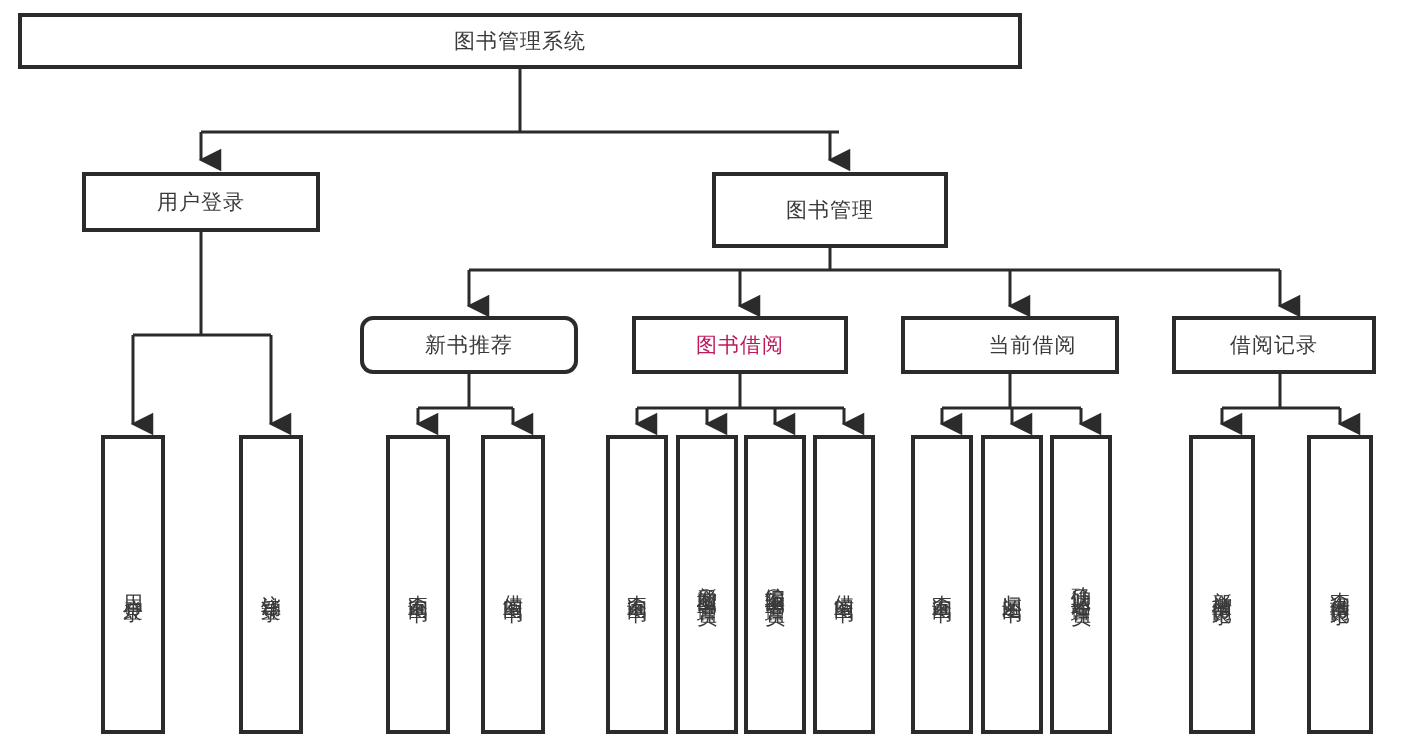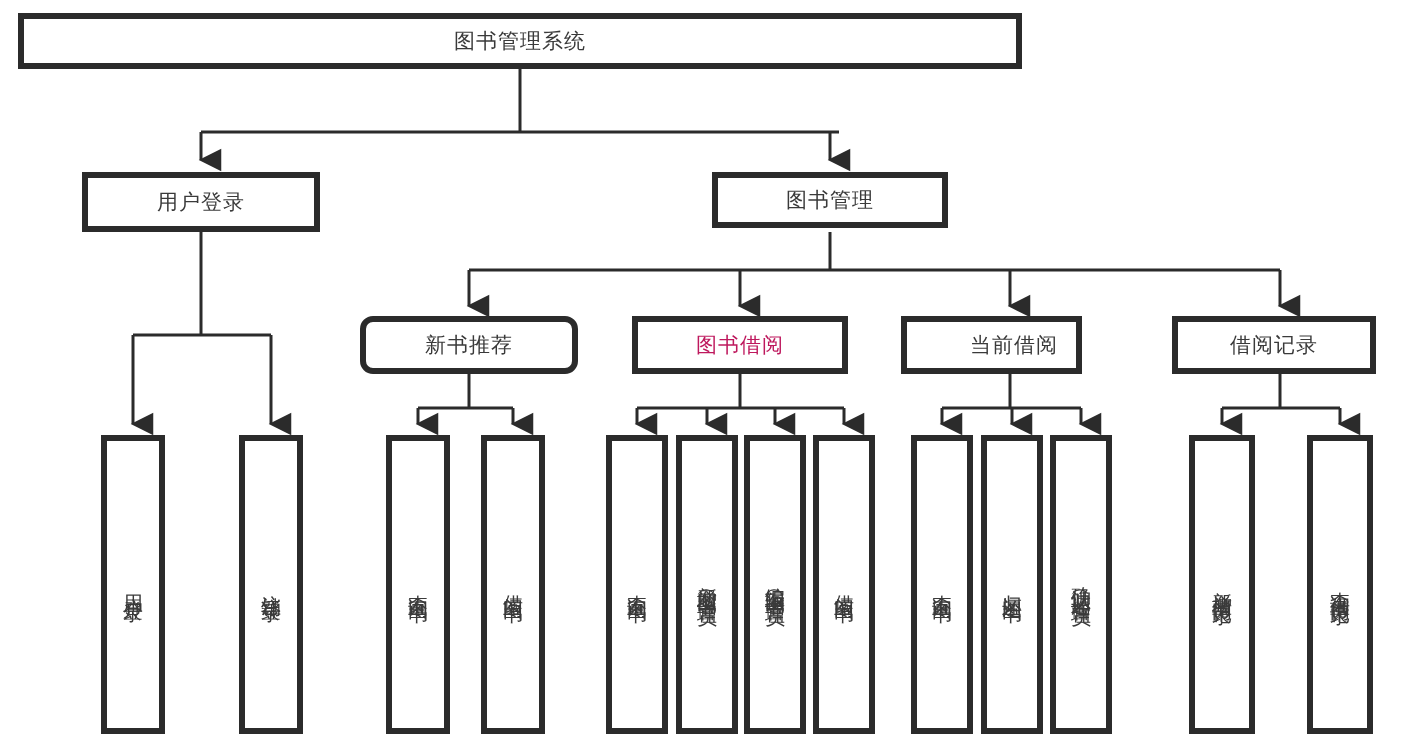--- a/index.html
+++ b/index.html
@@ -22,21 +22,21 @@
     position: absolute;
     left: 0;
     top: 0;
     width: 1405px;
     height: 747px;
     pointer-events: none;
   }
   .node {
     position: absolute;
     box-sizing: border-box;
-    border: 6px solid #c2410c;
+    border: 4px solid #c2410c;
     background: #ffffff;
     display: flex;
     align-items: center;
     justify-content: center;
     color: #3a3a3a;
     text-align: center;
   }
   .node.horiz {
     font-size: 21px;
     line-height: 1.2;
@@ -123,31 +123,31 @@
     </g>
   </svg>
 
   <div class="node horiz" style="left: 18px; top: 13px; width: 1004px; height: 56px; border-color: rgb(43, 43, 43); background: rgb(255, 255, 255); color: rgb(58, 58, 58);">
     <span class="htext">图书管理系统</span>
   </div>
 
   <div class="node horiz" style="left: 82px; top: 172px; width: 238px; height: 60px; border-color: rgb(43, 43, 43); background: rgb(255, 255, 255); color: rgb(58, 58, 58);">
     <span class="htext">用户登录</span>
   </div>
-  <div class="node horiz" style="left: 712px; top: 172px; width: 236px; height: 56px; border-color: rgb(43, 43, 43); background: rgb(255, 255, 255); color: rgb(58, 58, 58);">
+  <div class="node horiz" style="left: 712px; top: 172px; width: 236px; height: 76px; border-color: rgb(43, 43, 43); background: rgb(255, 255, 255); color: rgb(58, 58, 58);">
     <span class="htext">图书管理</span>
   </div>
 
   <div class="node horiz" style="left: 360px; top: 316px; width: 218px; height: 58px; border-color: rgb(43, 43, 43); background: rgb(255, 255, 255); color: rgb(58, 58, 58); border-radius: 13px;">
     <span class="htext">新书推荐</span>
   </div>
   <div class="node horiz" style="left: 632px; top: 316px; width: 216px; height: 58px; border-color: rgb(43, 43, 43); background: rgb(255, 255, 255); color: #be185d;">
     <span class="htext">图书借阅</span>
   </div>
-  <div class="node horiz" style="left: 901px; top: 316px; width: 181px; height: 58px; border-color: rgb(43, 43, 43); background: rgb(255, 255, 255); color: rgb(58, 58, 58); padding-left: 45px;">
+  <div class="node horiz" style="left: 901px; top: 316px; width: 218px; height: 58px; border-color: rgb(43, 43, 43); background: rgb(255, 255, 255); color: rgb(58, 58, 58); padding-left: 45px;">
     <span class="htext">当前借阅</span>
   </div>
   <div class="node horiz" style="left: 1172px; top: 316px; width: 204px; height: 58px; border-color: rgb(43, 43, 43); background: rgb(255, 255, 255); color: rgb(58, 58, 58);">
     <span class="htext">借阅记录</span>
   </div>
 
   <div class="node vert" style="left: 101px; top: 435px; width: 64px; height: 299px; border-color: rgb(43, 43, 43); background: rgb(255, 255, 255); color: rgb(58, 58, 58);">
     <span class="vtext">用户登录</span>
   </div>
   <div class="node vert" style="left: 239px; top: 435px; width: 64px; height: 299px; border-color: rgb(43, 43, 43); background: rgb(255, 255, 255); color: rgb(58, 58, 58);">

